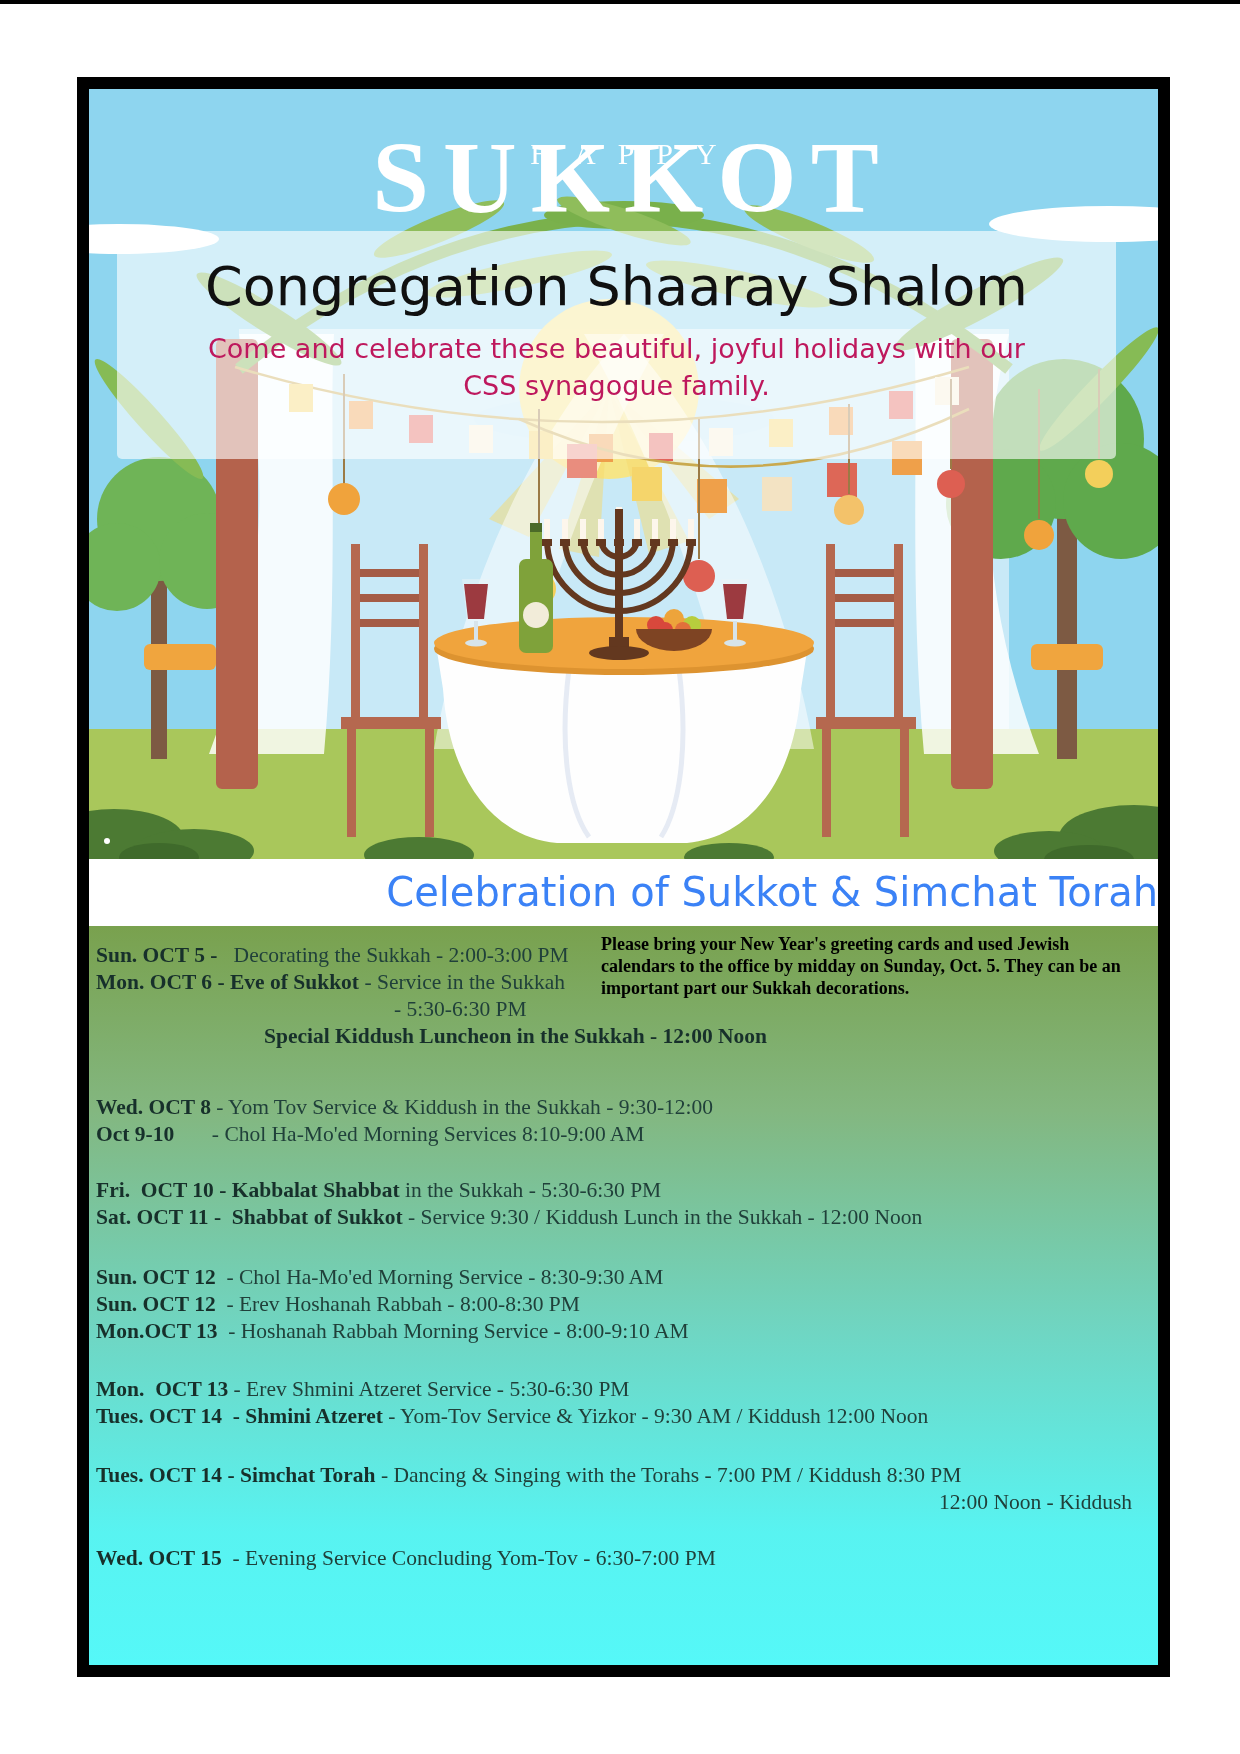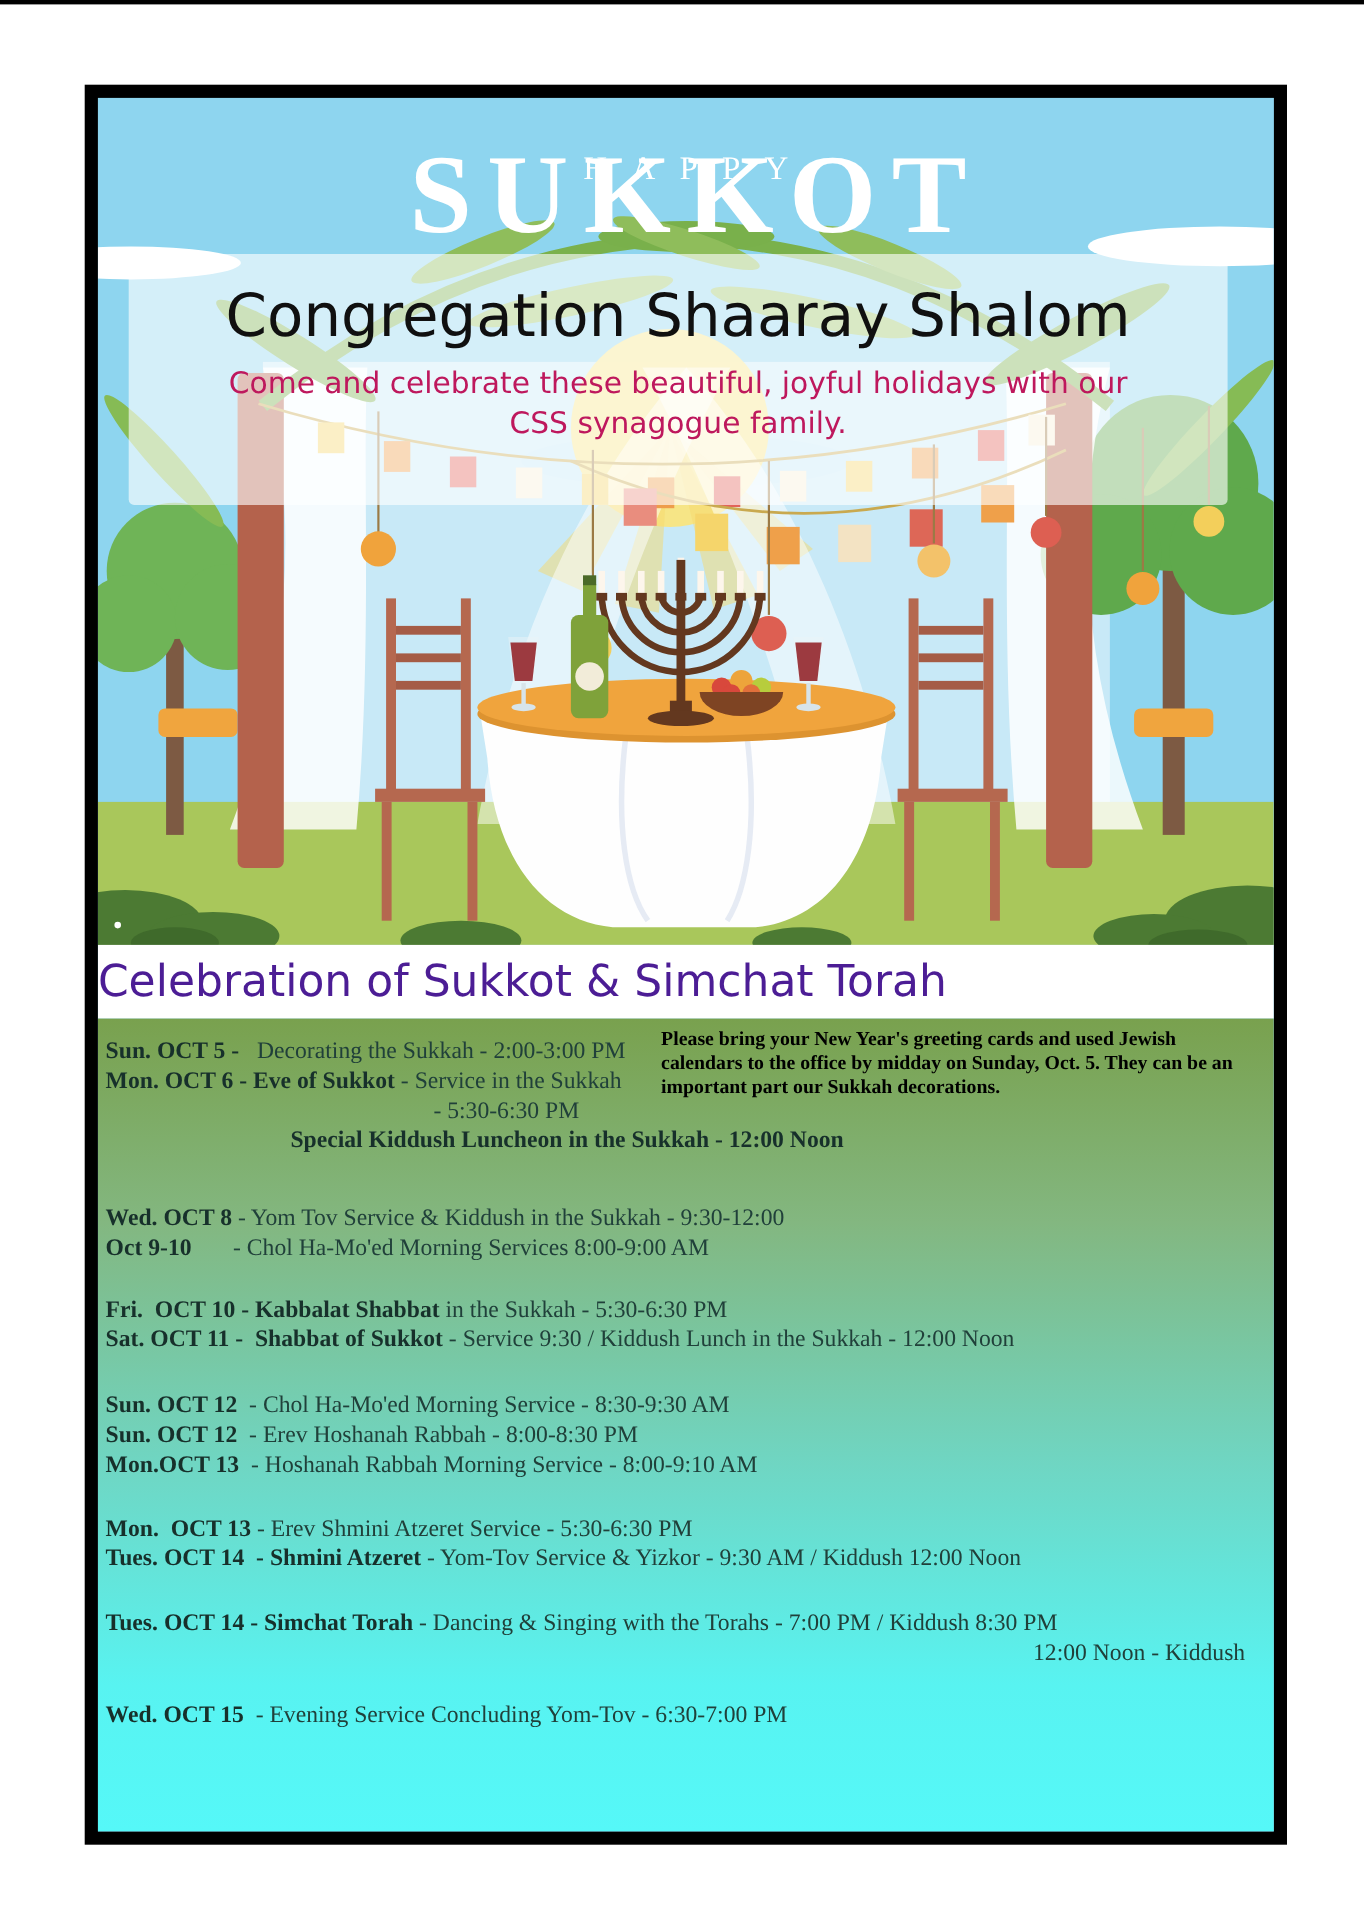--- a/index.html
+++ b/index.html
@@ -17,22 +17,22 @@
           font-family:"Liberation Serif",serif;font-size:102px;line-height:102px;font-weight:700;
           color:#ffffff;letter-spacing:14px;text-indent:14px;}
   .band{position:absolute;top:142px;left:28px;width:999px;height:228px;
         background:rgba(255,255,255,0.62);border-radius:5px;}
   .congregation{margin-top:24px;text-align:center;font-family:"DejaVu Sans",sans-serif;
                 font-size:54px;color:#101010;font-weight:400;}
   .subtitle{margin-top:12px;text-align:center;font-family:"DejaVu Sans",sans-serif;
             font-size:27px;line-height:37px;color:#be185d;}
   
   .banner{position:absolute;top:770px;left:0;width:1069px;height:67px;background:#ffffff;}
-  .banner-text{text-align:left;font-family:"DejaVu Sans",sans-serif;font-size:40px;
-               line-height:67px;color:#4c1d95;}
+  .banner-text{text-align:right;font-family:"DejaVu Sans",sans-serif;font-size:40px;
+               line-height:67px;color:#3b82f6;}
   
   .schedule{position:absolute;top:837px;left:0;width:1069px;height:739px;
             background:linear-gradient(180deg,#79a14e 0%,#83b780 25%,#6fd6c3 55%,#58f3f1 82%,#55f8f8 100%);}
   .notice{position:absolute;top:7px;right:12px;width:545px;
           font-family:"Liberation Serif",serif;font-weight:700;font-size:18px;line-height:22px;color:#000;}
   .lines{position:absolute;top:16px;left:7px;right:0;}
   .sched-line{font-family:"Liberation Serif",serif;font-size:21.5px;line-height:27px;
               color:#20403a;white-space:pre;}
   .sched-line .bold{font-weight:700;color:#17302b;}
   .sched-line.right{text-align:right;padding-right:26px;}
@@ -261,21 +261,21 @@
         <div class="notice">Please bring your New Year's greeting cards and used Jewish calendars to the office by midday on Sunday, Oct. 5. They can be an important part our Sukkah decorations.</div>
         <div class="lines">
             <div class="sched-block">
               <div class="sched-line"><span class="seg bold">Sun. OCT 5 - </span><span class="seg">  Decorating the Sukkah - 2:00-3:00 PM</span></div>
               <div class="sched-line"><span class="seg bold">Mon. OCT 6 - Eve of Sukkot</span><span class="seg"> - Service in the Sukkah</span></div>
               <div class="sched-line" style="padding-left: 298px;"><span class="seg">- 5:30-6:30 PM</span></div>
               <div class="sched-line" style="padding-left: 168px;"><span class="seg bold">Special Kiddush Luncheon in the Sukkah - 12:00 Noon</span></div>
             </div>
             <div class="sched-block" style="margin-top: 44px;">
               <div class="sched-line"><span class="seg bold">Wed. OCT 8</span><span class="seg"> - Yom Tov Service &amp; Kiddush in the Sukkah - 9:30-12:00</span></div>
-              <div class="sched-line"><span class="seg bold">Oct 9-10</span><span class="seg">       - Chol Ha-Mo'ed Morning Services 8:00-9:00 AM</span></div>
+              <div class="sched-line"><span class="seg bold">Oct 9-10</span><span class="seg">       - Chol Ha-Mo'ed Morning Services 8:10-9:00 AM</span></div>
             </div>
             <div class="sched-block" style="margin-top: 29px;">
               <div class="sched-line"><span class="seg bold">Fri.  OCT 10 - Kabbalat Shabbat</span><span class="seg"> in the Sukkah - 5:30-6:30 PM</span></div>
               <div class="sched-line"><span class="seg bold">Sat. OCT 11 -  Shabbat of Sukkot</span><span class="seg"> - Service 9:30 / Kiddush Lunch in the Sukkah - 12:00 Noon</span></div>
             </div>
             <div class="sched-block" style="margin-top: 33px;">
               <div class="sched-line"><span class="seg bold">Sun. OCT 12 </span><span class="seg"> - Chol Ha-Mo'ed Morning Service - 8:30-9:30 AM</span></div>
               <div class="sched-line"><span class="seg bold">Sun. OCT 12 </span><span class="seg"> - Erev Hoshanah Rabbah - 8:00-8:30 PM</span></div>
               <div class="sched-line"><span class="seg bold">Mon.OCT 13 </span><span class="seg"> - Hoshanah Rabbah Morning Service - 8:00-9:10 AM</span></div>
             </div>

